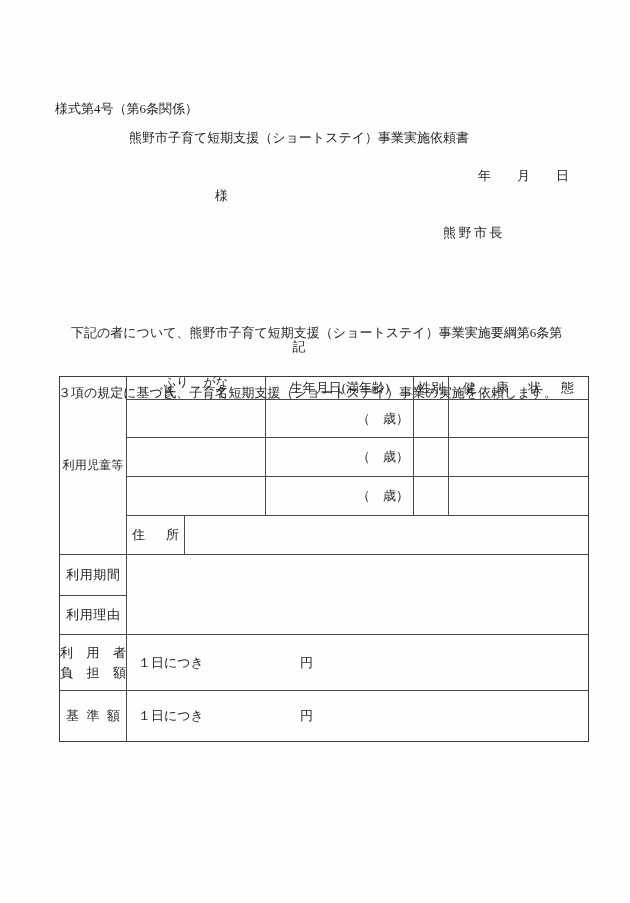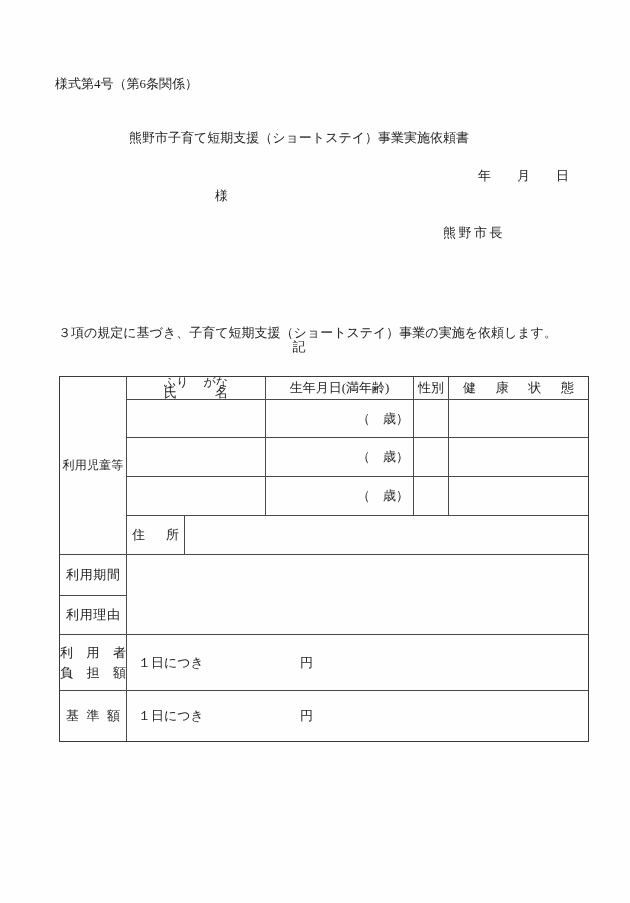--- a/index.html
+++ b/index.html
@@ -6,21 +6,21 @@
   .page{
     position:relative;
     width:630px;height:903px;
     background:#fefefe;
     color:#1e1e1e;
     font-family:"Liberation Serif","DejaVu Serif",serif;
     font-size:13px;
     overflow:hidden;
   }
   .abs{position:absolute;white-space:pre;line-height:1.15;}
-  .form-number{left:55px;top:77px;}
+  .form-number{left:55px;top:102px;}
   .doc-title{left:58px;top:131px;width:482px;text-align:center;white-space:pre;}
   .date-line{left:478px;top:169px;text-align:center;}
   .addressee{left:215px;top:189px;}
   .sender{left:404px;top:226px;letter-spacing:2.5px;margin-left:39px;}
   .body-par{left:58px;top:283px;width:500px;line-height:20px;white-space:pre;}
   .ki{left:58px;top:340px;width:482px;text-align:center;}
 
   
   .form-table{
     position:absolute;left:59px;top:376px;
@@ -62,20 +62,21 @@
 
   <div class="abs doc-title">熊野市子育て短期支援（ショートステイ）事業実施依頼書</div>
 
   <div class="abs date-line">年　　月　　日</div>
 
   <div class="abs addressee">様</div>
 
   <div class="abs sender">熊野市長</div>
 
   <div class="abs body-par">
+    <div>　下記の者について、熊野市子育て短期支援（ショートステイ）事業実施要綱第6条第</div>
     <div>３項の規定に基づき、子育て短期支援（ショートステイ）事業の実施を依頼します。</div>
   </div>
 
   <div class="abs ki">記</div>
 
   <div class="form-table">
 
     <div class="cell br bb children-label" style="grid-area:1/1/6/2;">利用児童等</div>
 
     <div class="cell br bb" style="grid-area:1/2/2/4;">

